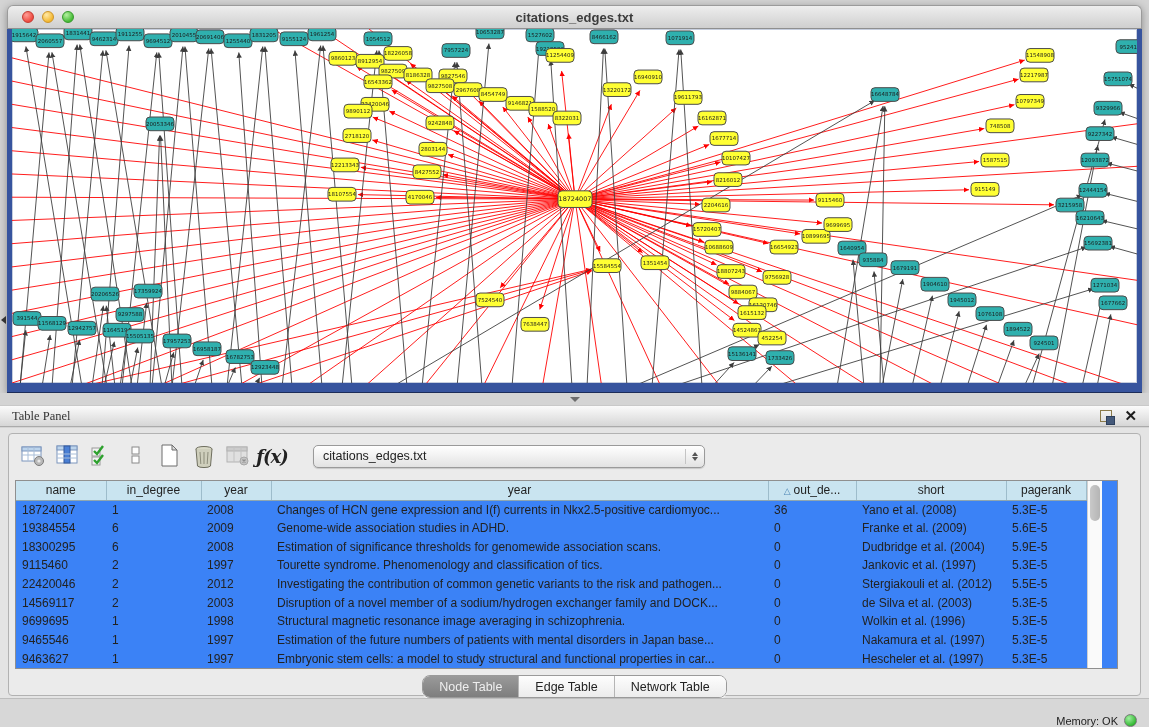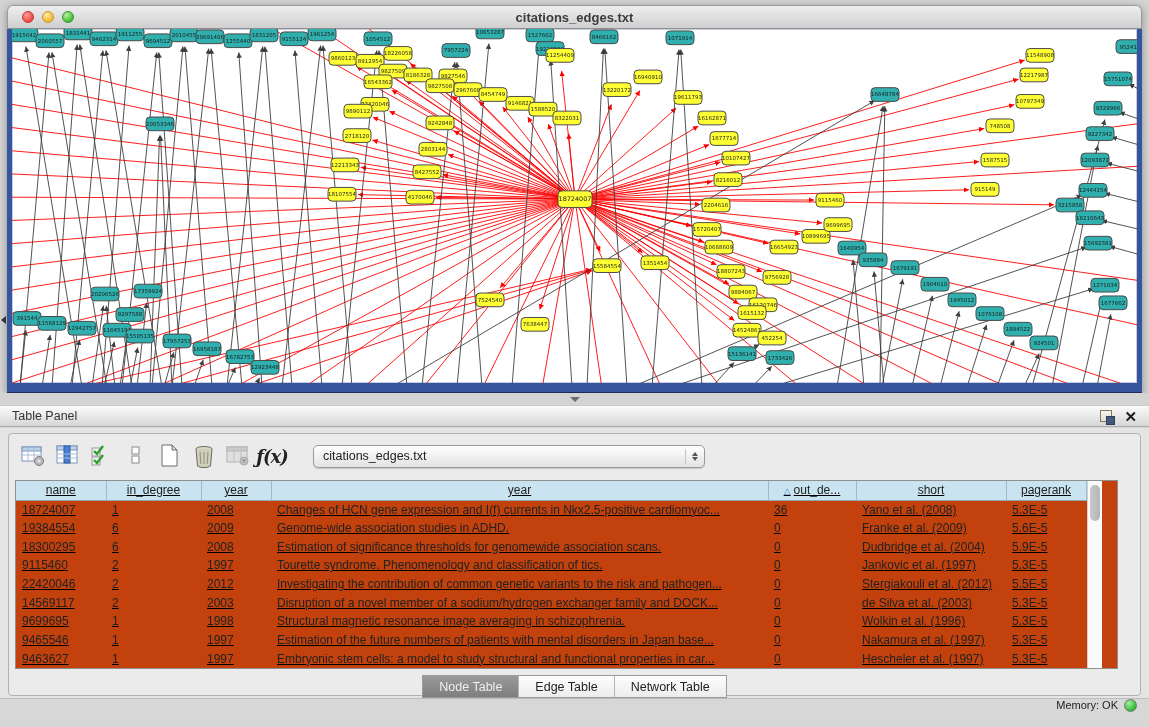--- a/index.html
+++ b/index.html
@@ -25,21 +25,21 @@
   
   .splitter { position:absolute; left:0; top:393px; width:1149px; height:12px; background:#d4d4d4; }
   .splitter .grip { position:absolute; left:50%; top:4px; width:0; height:0; margin-left:-5px;
      border-left:5px solid transparent; border-right:5px solid transparent; border-top:5px solid #6d6d6d; }
   .left-edge-arrow { position:absolute; left:1px; top:316px; width:0; height:0;
      border-top:4px solid transparent; border-bottom:4px solid transparent; border-right:5px solid #333; }
 
   
   .panel-header { position:absolute; left:0; top:405px; width:1149px; height:22px;
      background:linear-gradient(#fbfbfb,#d6d6d6); border-top:1px solid #c9c9c9; border-bottom:1px solid #ababab;
-     display:flex; align-items:center; padding:0 12px; font-size:12.5px; color:#333; }
+     display:flex; align-items:center; padding:0 12px; font-size:12.5px; color:#333;font-family:Liberation Serif, serif; }
   .hdr-icons { margin-left:auto; display:flex; align-items:center; gap:12px; }
   .float-ico { width:12px; height:12px; border:1.5px solid #8a7a4a; position:relative; display:inline-block; }
   .float-ico::after { content:""; position:absolute; right:-4px; bottom:-4px; width:7px; height:7px;
      background:#44597a; border:1px solid #2e405c; }
   .close-ico { font-size:15px; font-weight:bold; color:#1d1d1d; line-height:1; cursor:default; }
 
   .panel-body { position:absolute; left:0; top:428px; width:1149px; height:270px; background:#e4e4e4; }
   .group { position:absolute; left:8px; top:5px; width:1133px; height:263px; background:#ebebeb;
      border:1px solid #b2b2b2; border-radius:4px; }
 
@@ -47,41 +47,41 @@
   .tb-ico { width:30px; height:28px; display:flex; align-items:center; justify-content:center; margin-right:4px; }
   .fx { font-family:"DejaVu Serif", serif; font-style:italic; font-weight:bold; font-size:18px; color:#222; letter-spacing:-1px; }
   .combo { margin-left:22px; width:392px; height:23px; border:1px solid #9a9a9a; border-radius:5px;
      background:linear-gradient(#ffffff,#e2e2e2); display:flex; align-items:center; padding:0 6px 0 9px;
      font-size:12.5px; color:#222; box-shadow:0 1px 1px rgba(0,0,0,.15); }
   .combo-arrows { margin-left:auto; display:flex; flex-direction:column; gap:1px; align-items:center; padding-left:6px; border-left:1px solid #c4c4c4; height:15px; justify-content:center;}
   .combo-arrows i { width:0; height:0; border-left:3.5px solid transparent; border-right:3.5px solid transparent; display:block; }
   .combo-arrows .up { border-bottom:4px solid #555; }
   .combo-arrows .dn { border-top:4px solid #555; }
 
-  .table-wrap { position:absolute; left:6px; top:46px; width:1103px; height:189px; background:#c2410c;
-     border:1px solid #8f8f8f; display:flex;text-decoration:underline; }
+  .table-wrap { position:absolute; left:6px; top:46px; width:1103px; height:189px; background:#3b82f6;
+     border:1px solid #8f8f8f; display:flex; }
   table { border-collapse:collapse; table-layout:fixed; font-size:12px; color:#222; flex:0 0 auto; }
   thead th { background:#c9e4f0; border-right:1px solid #9dbccb; border-bottom:1px solid #8fa6b0;
      font-weight:normal; font-size:12px; height:19px; text-align:center; overflow:hidden; white-space:nowrap; }
   thead th .sort-tri { color:#4f87b5; font-size:9px; margin-right:3px; }
   tbody td { height:16px; padding:0 4px 0 6px; white-space:nowrap; overflow:hidden; }
   .vscroll { width:15px; background:#fafafa; border-left:1px solid #d0d0d0; position:relative; }
   .vscroll .thumb { position:absolute; top:4px; left:2px; width:10px; height:36px; border-radius:5px;
      background:linear-gradient(90deg,#c9c9c9,#b5b5b5); }
 
   .tabbar { position:absolute; left:0; right:0; top:241px; display:flex; justify-content:center; }
-  .seg { display:flex; border:1px solid #9a9a9a; border-radius:0; overflow:hidden; background:#fdfdfd;
+  .seg { display:flex; border:1px solid #9a9a9a; border-radius:8px; overflow:hidden; background:#fdfdfd;
      box-shadow:0 1px 0 rgba(255,255,255,.7); }
   .seg .tab { padding:2px 16px; font-size:12.5px; color:#222; height:21px; display:flex; align-items:center;
      border-right:1px solid #b5b5b5; background:linear-gradient(#fdfdfd,#ececec); }
   .seg .tab:last-child { border-right:none; }
   .seg .tab.sel { background:linear-gradient(#9a9a9a,#7e7e7e); color:#efefef; }
 
   .statusbar { position:absolute; left:0; top:698px; width:1149px; height:29px; background:#d7d7d7;
-     border-top:1px solid #bdbdbd; display:flex; align-items:flex-start; justify-content:flex-end;
+     border-top:1px solid #bdbdbd; display:flex; align-items:flex-end; justify-content:flex-end;
      padding-right:12px; font-size:11px; color:#222; gap:6px; }
   .mem-dot { width:13px; height:13px; border-radius:50%; border:1px solid #777;
      background:radial-gradient(circle at 35% 30%, #9ff09f, #2eb52e 75%); }
 </style>
 </head>
 <body>
 
 <div class="screen">
 
   <div class="net-window">

